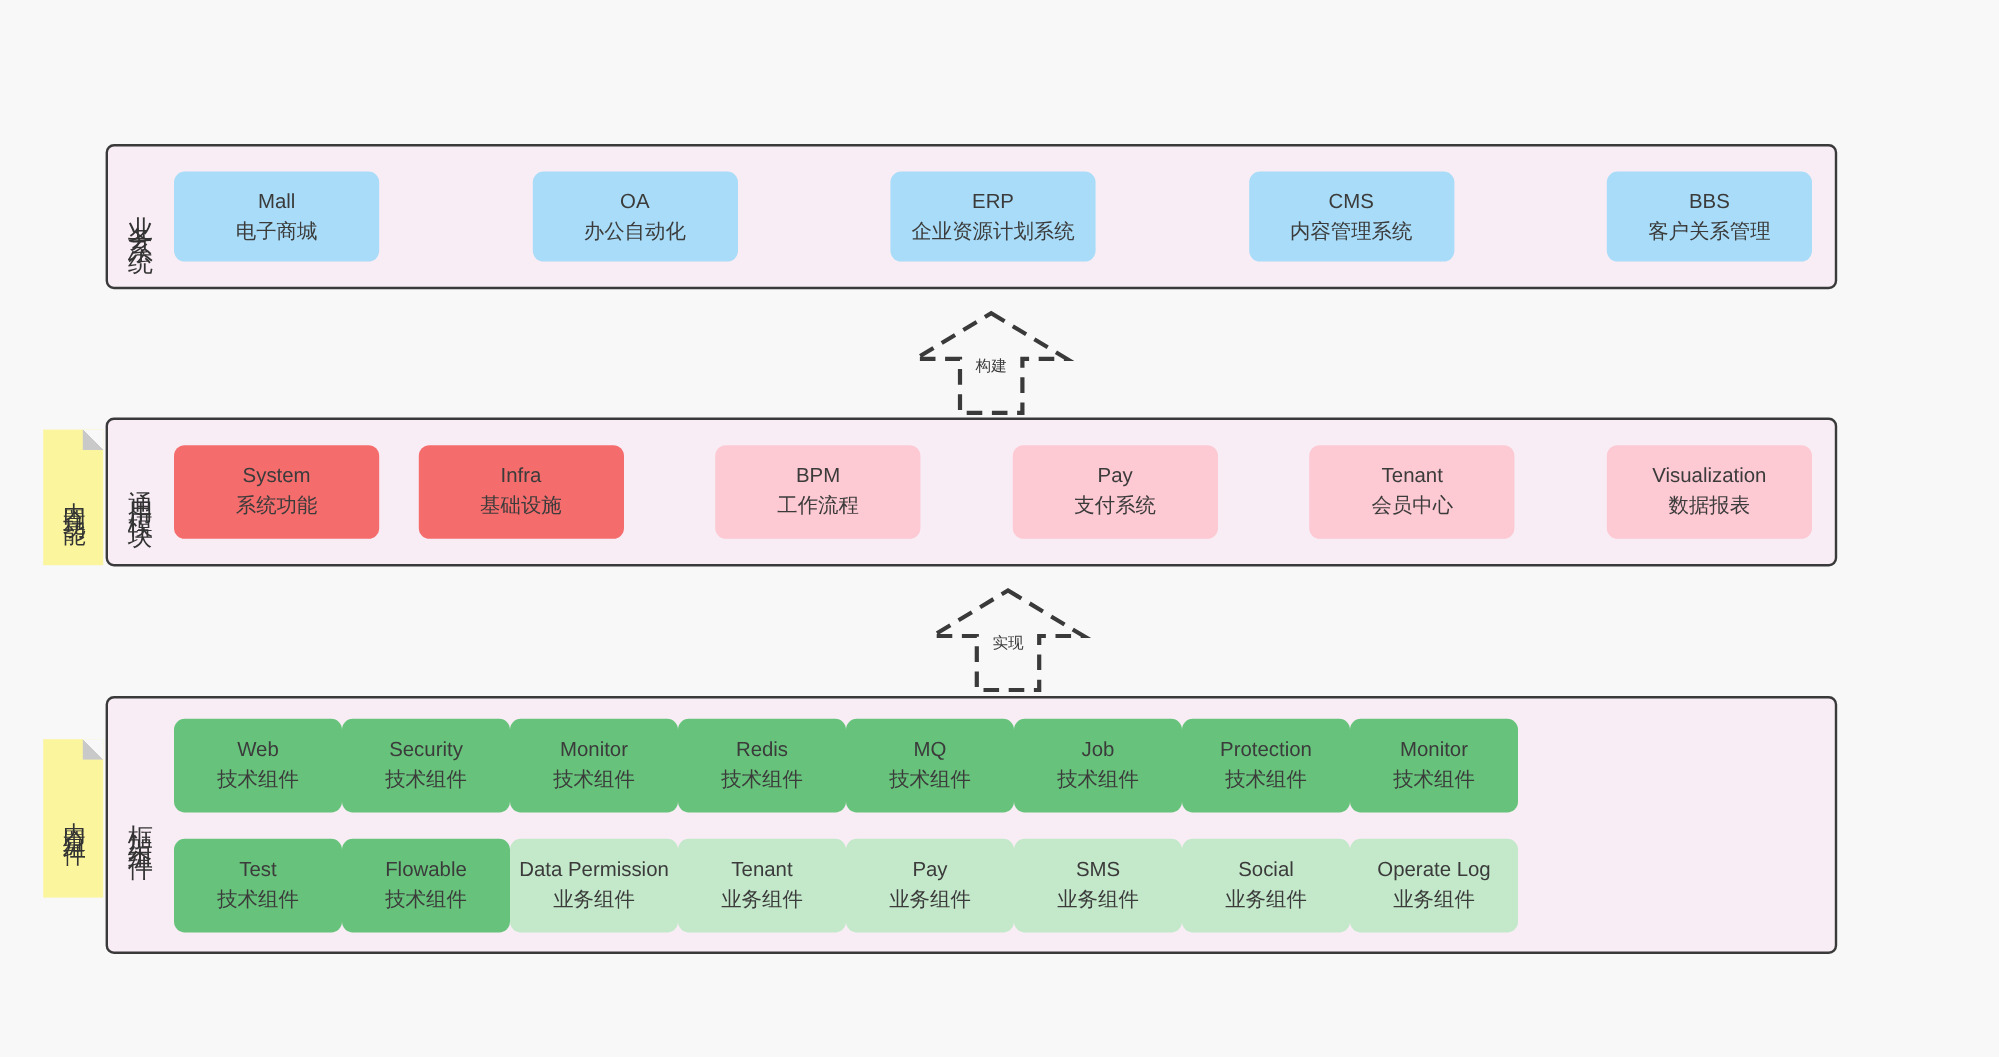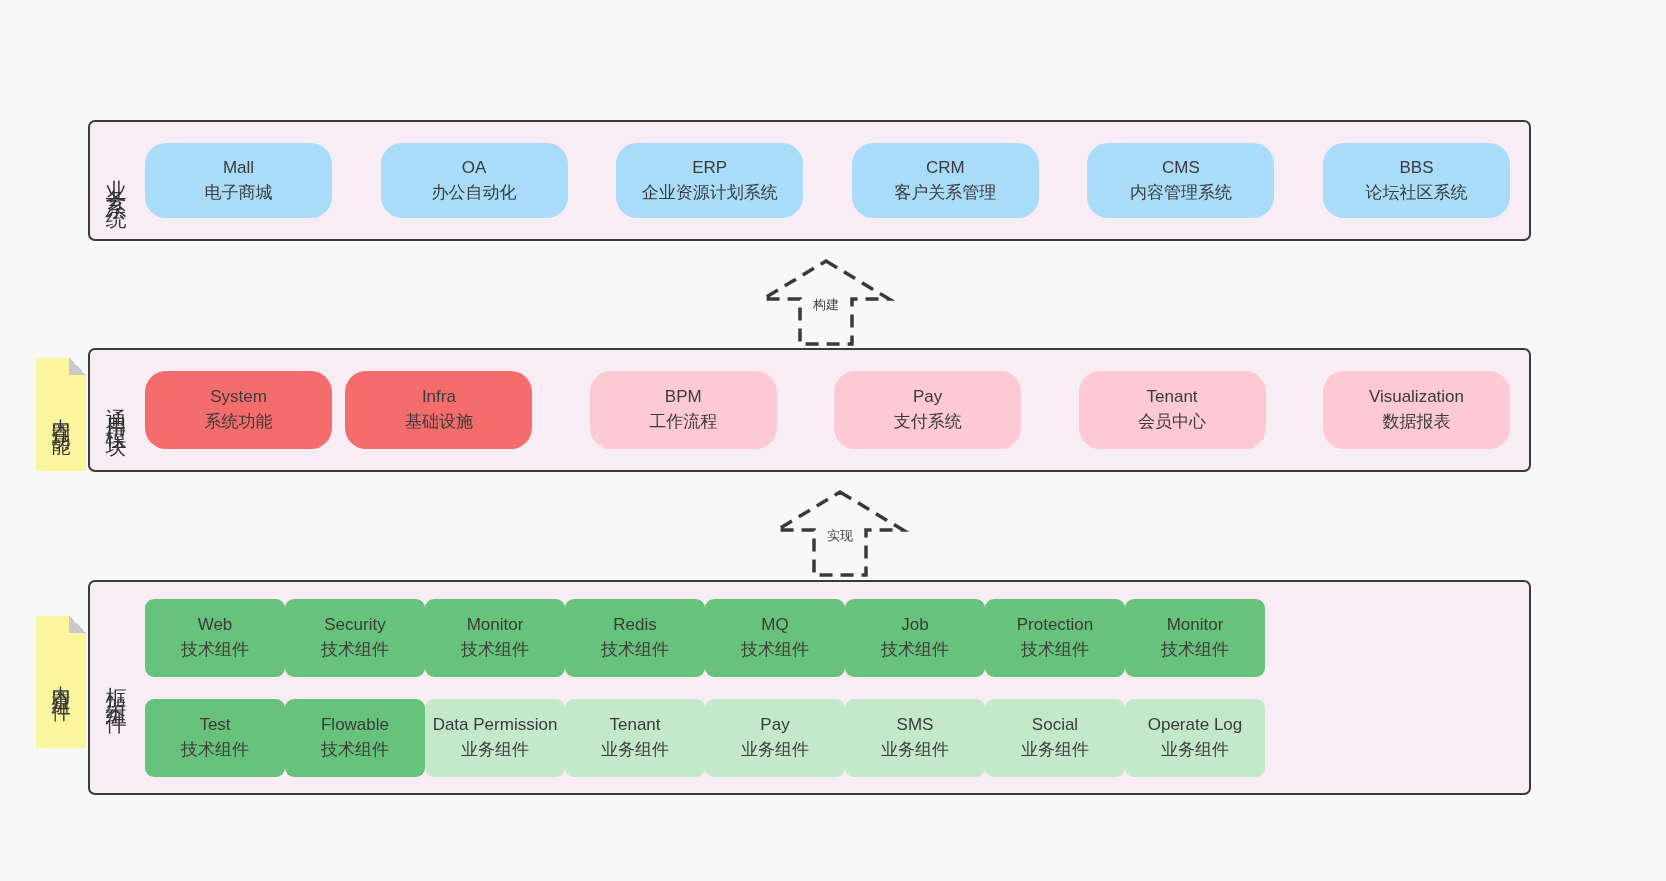--- a/index.html
+++ b/index.html
@@ -27,21 +27,21 @@
   .band-content.two-rows{
     flex-direction:column;justify-content:center;align-items:stretch;gap:22px;
   }
   .row{display:flex;justify-content:flex-start;}
   .box{
     border-radius:9px;display:flex;flex-direction:column;
     align-items:center;justify-content:center;text-align:center;
     font-size:17px;line-height:1.45;color:#3b3b3b;box-sizing:border-box;
     padding:2px 4px;
   }
-  .w-lg{width:187px;height:75px;border-radius:21px;}
+  .w-lg{width:171px;height:75px;}
   .w-sm{width:140px;height:78px;}
   .blue{background:#a9dcf8;}
   .red{background:#f56c6c;}
   .pink{background:#fdc9d3;margin-left:44px;}
   .green{background:#67c37b;}
   .lgreen{background:#c3e8ca;}
   .sticky{
     position:absolute;left:36px;width:50px;background:#fbf69e;
     display:flex;align-items:center;justify-content:center;
   }
@@ -74,30 +74,26 @@
       </div>
       <div class="box w-lg blue">
         <div>OA</div>
         <div>办公自动化</div>
       </div>
       <div class="box w-lg blue">
         <div>ERP</div>
         <div>企业资源计划系统</div>
       </div>
       <div class="box w-lg blue">
-        <div>CRM</div>
-        <div>客户关系管理</div>
-      </div>
-      <div class="box w-lg blue">
         <div>CMS</div>
         <div>内容管理系统</div>
       </div>
       <div class="box w-lg blue">
         <div>BBS</div>
-        <div>论坛社区系统</div>
+        <div>客户关系管理</div>
       </div>
     </div>
   </div>
 
   <div class="arrow" style="left:756px;top:256px;">
     <svg width="140" height="92" viewBox="0 0 140 92">
       <polygon points="70,5 133,43 96,43 96,88 44,88 44,43 7,43" fill="none" stroke="#3a3a3a" stroke-width="3.5" stroke-dasharray="13 8" stroke-linejoin="miter"></polygon>
     </svg>
     <span class="arrow-label">构建</span>
   </div>

